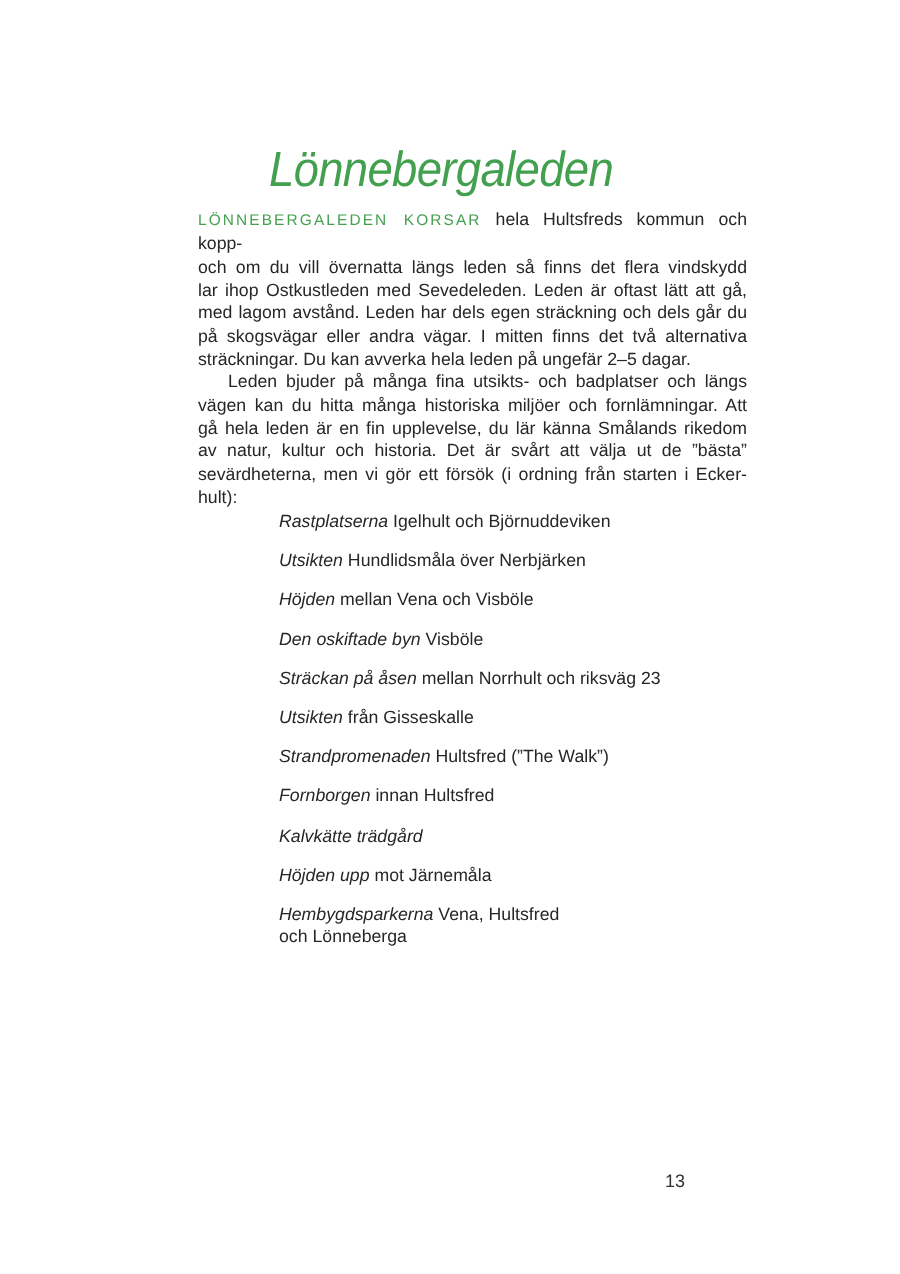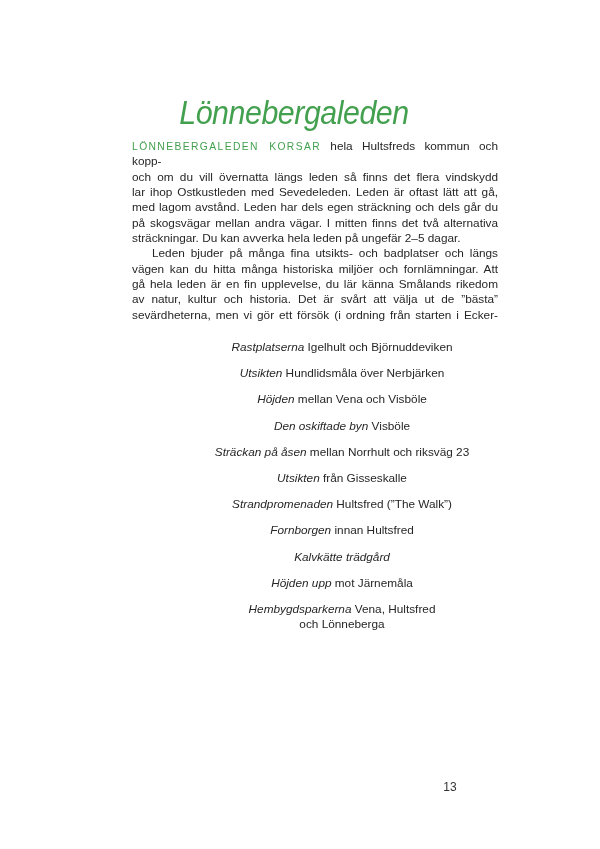--- a/index.html
+++ b/index.html
@@ -23,50 +23,51 @@
   .line.last{text-align-last:left;}
   .line.indent{text-indent:20px;}
   .leadcaps{
     color:var(--green,#43a04f);
     font-size:10.3px;letter-spacing:1.4px;
   }
   .sights{
     position:absolute;left:162px;top:340px;width:312px;
     font-size:11.8px;line-height:15.35px;
   }
-  .sight{margin-bottom:10.85px;text-align:center;}
+  .sight{margin-bottom:10.85px;}
   .sight:nth-child(9){margin-top:4px;}
   .sight .lead{font-style:italic;}
   .sight .rest{white-space:pre-line;}
   .pagenum{
     position:absolute;left:408px;top:780px;width:36px;text-align:center;
     font-size:12px;color:#333333;
   }
 </style>
 </head>
 <body>
 
 <div class="page" style="--green: #43a04f;">
   <h1 class="title">Lönnebergaleden</h1>
 
   <div class="content">
       <div class="para">
         <div class="line"><span class="leadcaps">LÖNNEBERGALEDEN KORSAR</span> hela Hultsfreds kommun och kopp-</div>
         <div class="line">och om du vill övernatta längs leden så finns det flera vindskydd</div>
         <div class="line">lar ihop Ostkustleden med Sevedeleden. Leden är oftast lätt att gå,</div>
         <div class="line">med lagom avstånd. Leden har dels egen sträckning och dels går du</div>
-        <div class="line">på skogsvägar mellan andra vägar. I mitten finns det två alternativa</div>
+        <div class="line">på skogsvägar eller andra vägar. I mitten finns det två alternativa</div>
         <div class="line last">sträckningar. Du kan avverka hela leden på ungefär 2–5 dagar.</div>
       </div>
       <div class="para">
         <div class="line indent">Leden bjuder på många fina utsikts- och badplatser och längs</div>
         <div class="line">vägen kan du hitta många historiska miljöer och fornlämningar. Att</div>
         <div class="line">gå hela leden är en fin upplevelse, du lär känna Smålands rikedom</div>
         <div class="line">av natur, kultur och historia. Det är svårt att välja ut de ”bästa”</div>
         <div class="line">sevärdheterna, men vi gör ett försök (i ordning från starten i Ecker-</div>
+        <div class="line last">hult):</div>
       </div>
     </div>
 
   <div class="sights">
       <div class="sight"><span class="lead">Rastplatserna</span><span class="rest"> Igelhult och Björnuddeviken</span></div>
       <div class="sight"><span class="lead">Utsikten</span><span class="rest"> Hundlidsmåla över Nerbjärken</span></div>
       <div class="sight"><span class="lead">Höjden</span><span class="rest"> mellan Vena och Visböle</span></div>
       <div class="sight"><span class="lead">Den oskiftade byn</span><span class="rest"> Visböle</span></div>
       <div class="sight"><span class="lead">Sträckan på åsen</span><span class="rest"> mellan Norrhult och riksväg 23</span></div>
       <div class="sight"><span class="lead">Utsikten</span><span class="rest"> från Gisseskalle</span></div>

